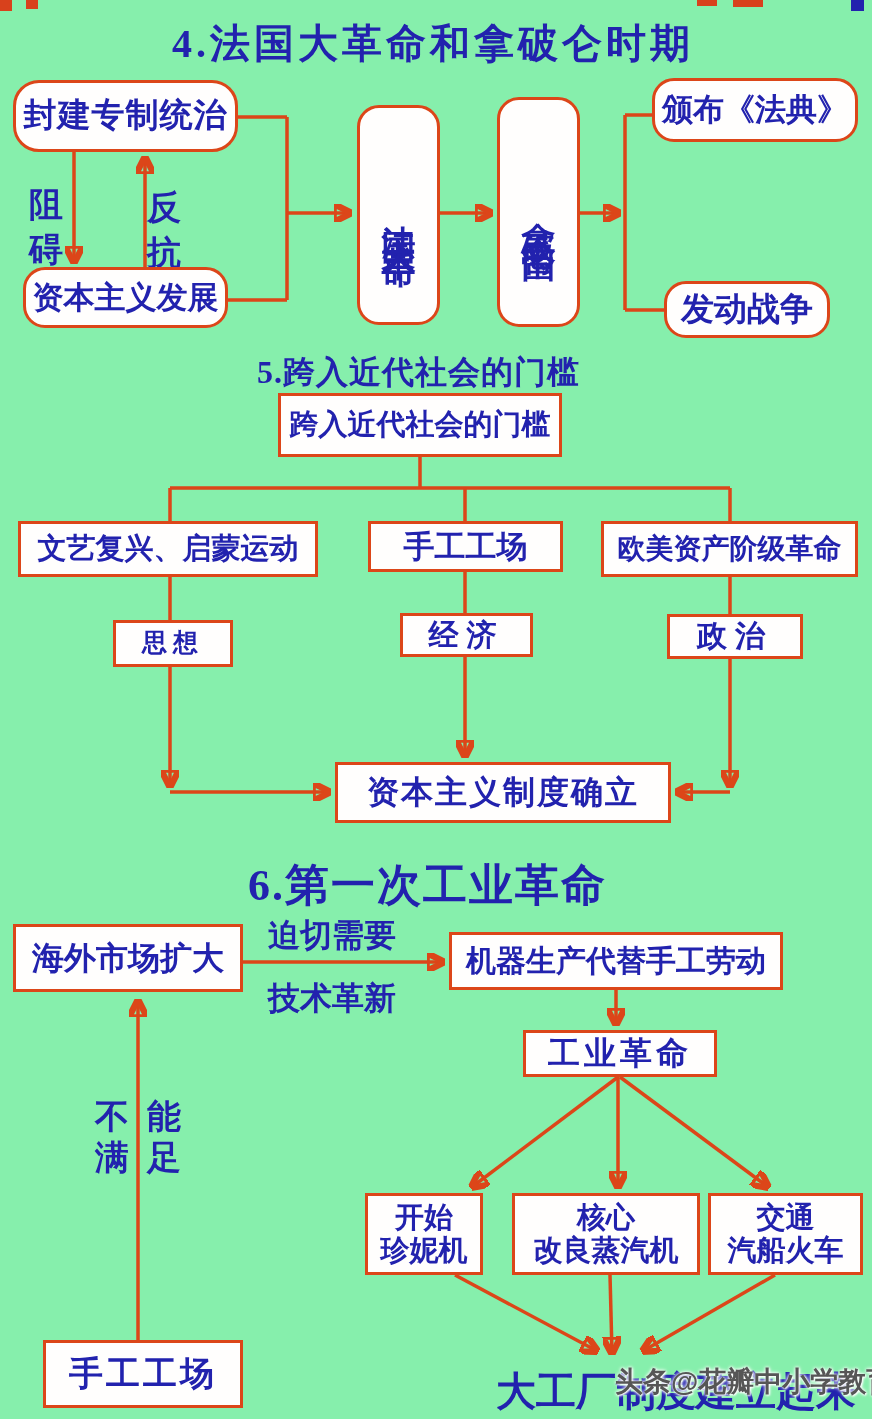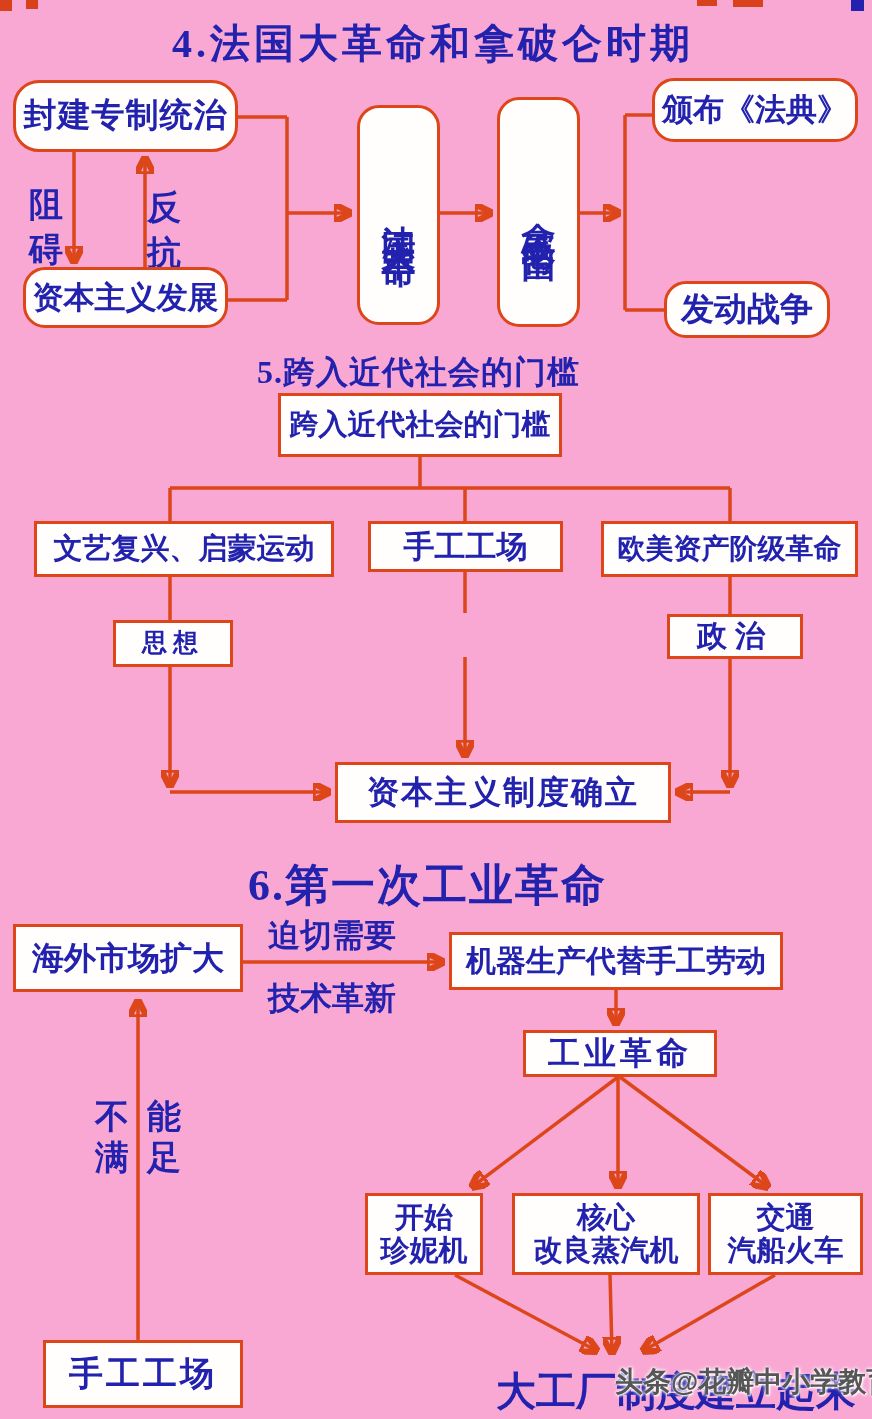--- a/index.html
+++ b/index.html
@@ -1,21 +1,21 @@
 <!DOCTYPE html>
 <html><head>
 <meta charset="utf-8">
 <style>
   :root{
     --red:#dc4619;
     --blue:#2222ae;
   }
   html,body{margin:0;padding:0;background:#ffffff;}
   #stage{
-    position:relative;width:872px;height:1419px;background:#f9a8d4;
+    position:relative;width:872px;height:1419px;background:#86efac;
     overflow:hidden;font-family:"Liberation Serif","DejaVu Serif",serif;
   }
   .wires{position:absolute;left:0;top:0;z-index:1;}
   .wires path{stroke:var(--red);stroke-width:3.5;fill:none;}
   .box{
     position:absolute;box-sizing:border-box;border:3.5px solid var(--red);
     background:#fffefd;color:var(--blue);font-weight:700;
     display:flex;align-items:center;justify-content:center;text-align:center;
     z-index:2;line-height:1.15;
   }
@@ -111,36 +111,39 @@
   <div class="box rounded" style="left:664px;top:281px;width:166px;height:57px;font-size:33px;">
     <span>发动战争</span>
   </div>
 
   <div class="title" style="left:257px;top:351px;font-size:32px;letter-spacing:1px;">5.跨入近代社会的门槛</div>
 
   <div class="box" style="left:278px;top:393px;width:284px;height:64px;font-size:29px;">
     <span>跨入近代社会的门槛</span>
   </div>
 
-  <div class="box" style="left:18px;top:521px;width:300px;height:56px;font-size:29px;margin-left:16px;">
+  <div class="box" style="left:18px;top:521px;width:300px;height:56px;font-size:29px;">
     <span>文艺复兴、启蒙运动</span>
   </div>
 
   <div class="box" style="left:368px;top:521px;width:195px;height:51px;font-size:31px;">
     <span>手工工场</span>
   </div>
 
   <div class="box" style="left:601px;top:521px;width:257px;height:56px;font-size:28px;">
     <span>欧美资产阶级革命</span>
   </div>
 
   <div class="box" style="left:113px;top:620px;width:120px;height:47px;font-size:25px;letter-spacing:6px;">
     <span>思想</span>
   </div>
 
+  <div class="box" style="left:400px;top:613px;width:133px;height:44px;font-size:30px;letter-spacing:8px;">
+    <span>经济</span>
+  </div>
 
   <div class="box" style="left:667px;top:614px;width:136px;height:45px;font-size:30px;letter-spacing:8px;">
     <span>政治</span>
   </div>
 
   <div class="box" style="left:335px;top:762px;width:336px;height:61px;font-size:32px;letter-spacing:2px;">
     <span>资本主义制度确立</span>
   </div>
 
   <div class="title" style="left:248px;top:856px;font-size:44px;letter-spacing:2px;">6.第一次工业革命</div>

